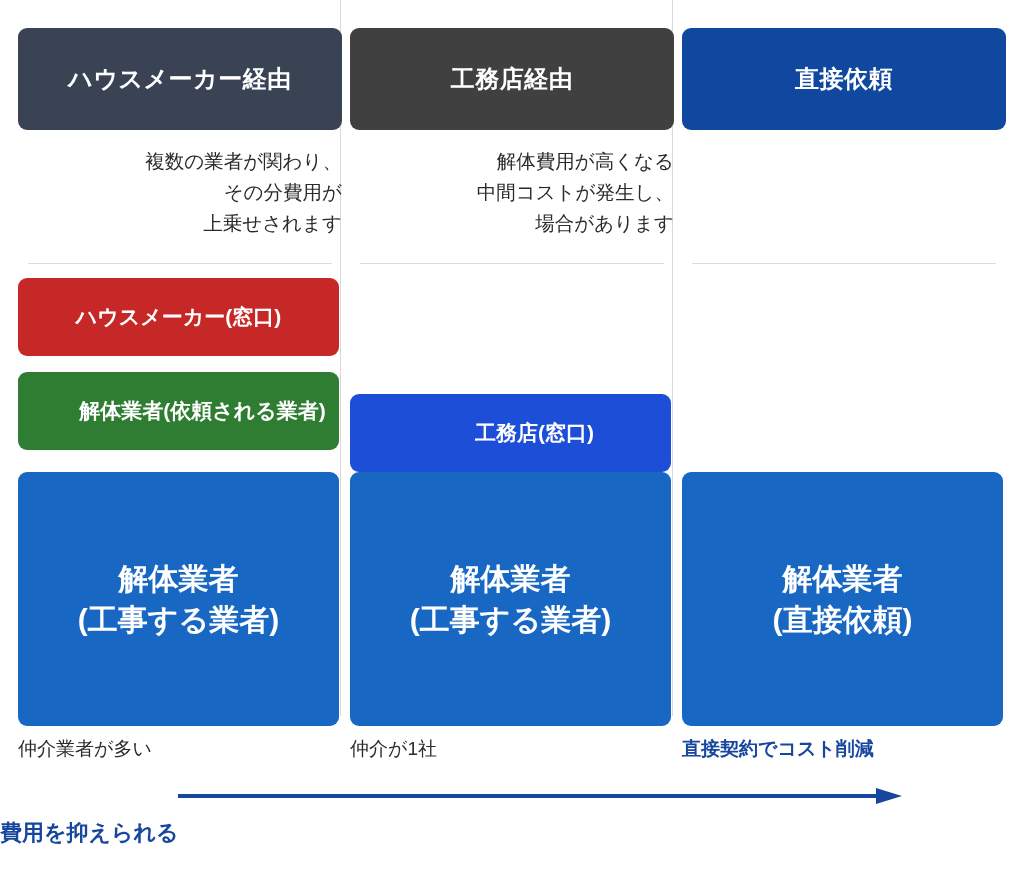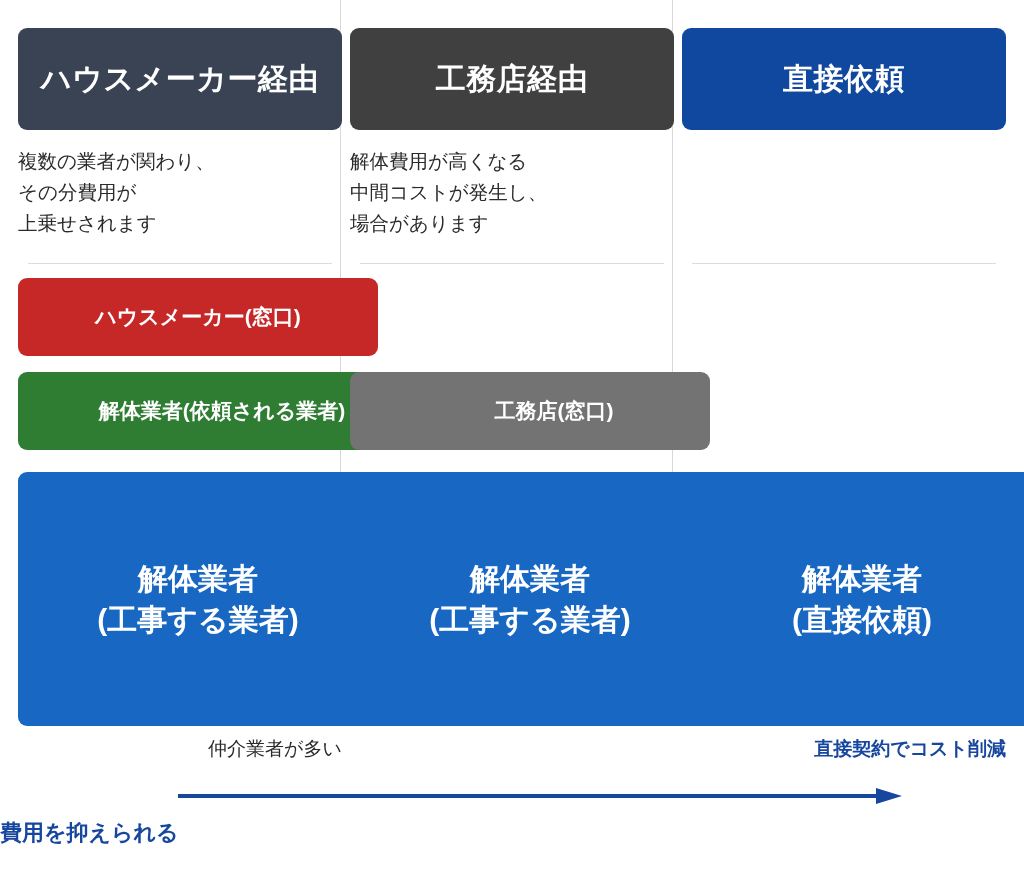--- a/index.html
+++ b/index.html
@@ -48,55 +48,55 @@
     position: absolute;
     top: 28px;
     left: 4px;
     width: 324px;
     height: 102px;
     border-radius: 9px;
     display: flex;
     align-items: center;
     justify-content: center;
     color: #ffffff;
-    font-size: 30px;
+    font-size: 24px;
     font-weight: bold;
     letter-spacing: 0.5px;
     box-sizing: border-box;
     padding: 0 6px;
     white-space: nowrap;
   }
 
   
   .col-desc {
     position: absolute;
     top: 146px;
     left: 4px;
     width: 324px;
-    text-align: left;
+    text-align: right;
     font-size: 19.5px;
     line-height: 31px;
     color: #2b2b2b;
   }
   .col-desc .line { display: block; }
 
   .col-rule {
     position: absolute;
     top: 263px;
     left: 14px;
     width: 304px;
     height: 1px;
     background: #dcdcdc;
   }
 
   
   .role-box {
     position: absolute;
     left: 4px;
-    width: 360px;
+    width: 321px;
     border-radius: 9px;
     display: flex;
     align-items: center;
     justify-content: center;
     text-align: center;
     color: #ffffff;
     font-weight: bold;
     box-sizing: border-box;
     white-space: nowrap;
   }
@@ -110,21 +110,21 @@
     white-space: normal;
   }
   .role-box.slot-main .bl { display: block; }
 
   
   .col-footnote {
     position: absolute;
     top: 736px;
     left: 4px;
     width: 324px;
-    text-align: right;
+    text-align: left;
     font-size: 19px;
     color: #2b2b2b;
   }
   .col-footnote.highlight {
     color: #16469e;
     font-weight: bold;
   }
 
   
   .arrow-wrap {
@@ -182,29 +182,30 @@
   <div class="column c2">
     <div class="col-header" style="background: #404040;">工務店経由</div>
 
     <div class="col-desc">
       <span class="line">解体費用が高くなる</span>
       <span class="line">中間コストが発生し、</span>
       <span class="line">場合があります</span>
     </div>
     <div class="col-rule"></div>
 
-    <div class="role-box slot-b" style="background: #737373;">工務店(窓口)</div>
+    <div class="role-box slot-b" style="background: #1d4ed8; margin-top: 22px;">工務店(窓口)</div>
 
     <div class="role-box slot-main" style="background: rgb(23, 103, 195);">
       <div>
         <span class="bl">解体業者</span>
         <span class="bl">(工事する業者)</span>
       </div>
     </div>
 
+    <div class="col-footnote">仲介が1社</div>
   </div>
 
   <div class="column c3">
     <div class="col-header" style="background: rgb(16, 72, 159);">直接依頼</div>
 
     <div class="col-rule"></div>
 
     <div class="role-box slot-main" style="background: rgb(23, 103, 195);">
       <div>
         <span class="bl">解体業者</span>

